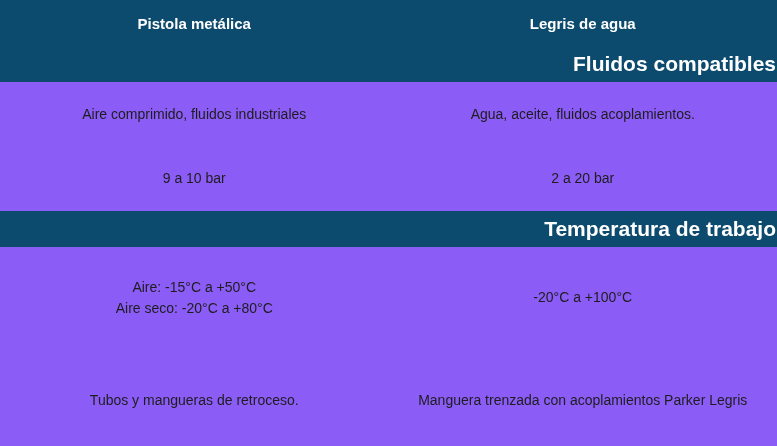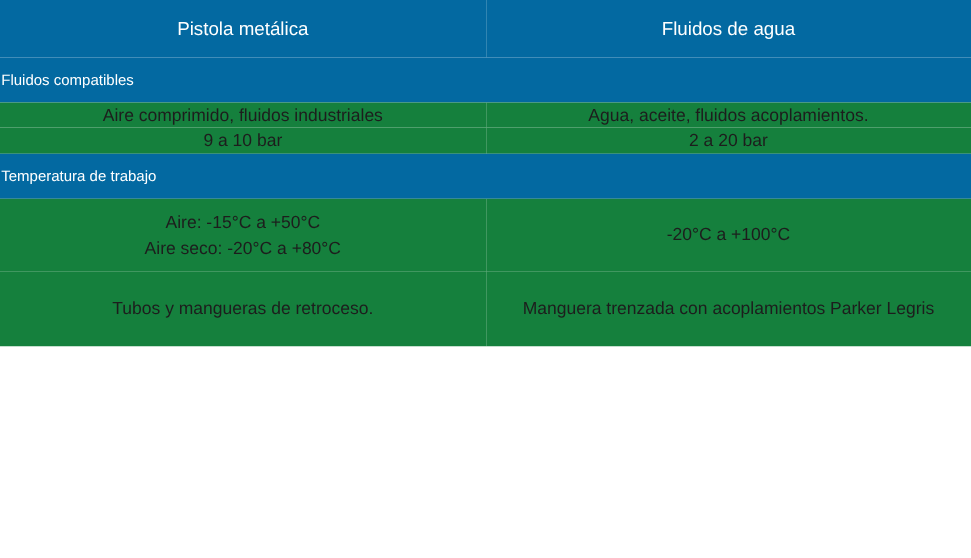--- a/index.html
+++ b/index.html
@@ -13,43 +13,43 @@
     font-family: "Liberation Sans", sans-serif;
     overflow: hidden;
   }
   .table {
     width: 777px;
     border-collapse: collapse;
     table-layout: fixed;
   }
   .row-header td,
   .row-section td {
-    background: #0369a1;
+    background: #0c4a6e;
     color: #ffffff;
-    font-weight: normal;
+    font-weight: bold;
   }
   .row-header td {
     height: 44px;
     font-size: 15px;
     text-align: center;
     vertical-align: middle;
   }
   .row-section td {
     height: 34px;
-    font-size: 12px;
-    text-align: left;
+    font-size: 21px;
+    text-align: right;
     vertical-align: middle;
   }
   .row-data td {
-    background: #15803d;
+    background: #8b5cf6;
     color: #1d1d1d;
     font-size: 14px;
     text-align: center;
     vertical-align: middle;
-    padding: 0 8px;
+    padding: 22px 8px;
     line-height: 1.45;
   }
   .row-data.tall td {
     height: 58px;
   }
   .row-data.tallest td {
     height: 60px;
     margin-top: 43px;
   }
   .cell-left {
@@ -62,21 +62,21 @@
     white-space: pre-line;
   }
 </style>
 </head>
 <body>
 
 <table class="table">
   <tbody>
     <tr class="row-header">
       <td class="cell-left">Pistola metálica</td>
-      <td class="cell-right">Fluidos de agua</td>
+      <td class="cell-right">Legris de agua</td>
     </tr>
 
     <tr class="row-section">
       <td colspan="2">Fluidos compatibles</td>
     </tr>
     <tr class="row-data">
       <td class="cell-left nowrapish">Aire comprimido, fluidos industriales</td>
       <td class="cell-right nowrapish">Agua, aceite, fluidos acoplamientos.</td>
     </tr>
 

